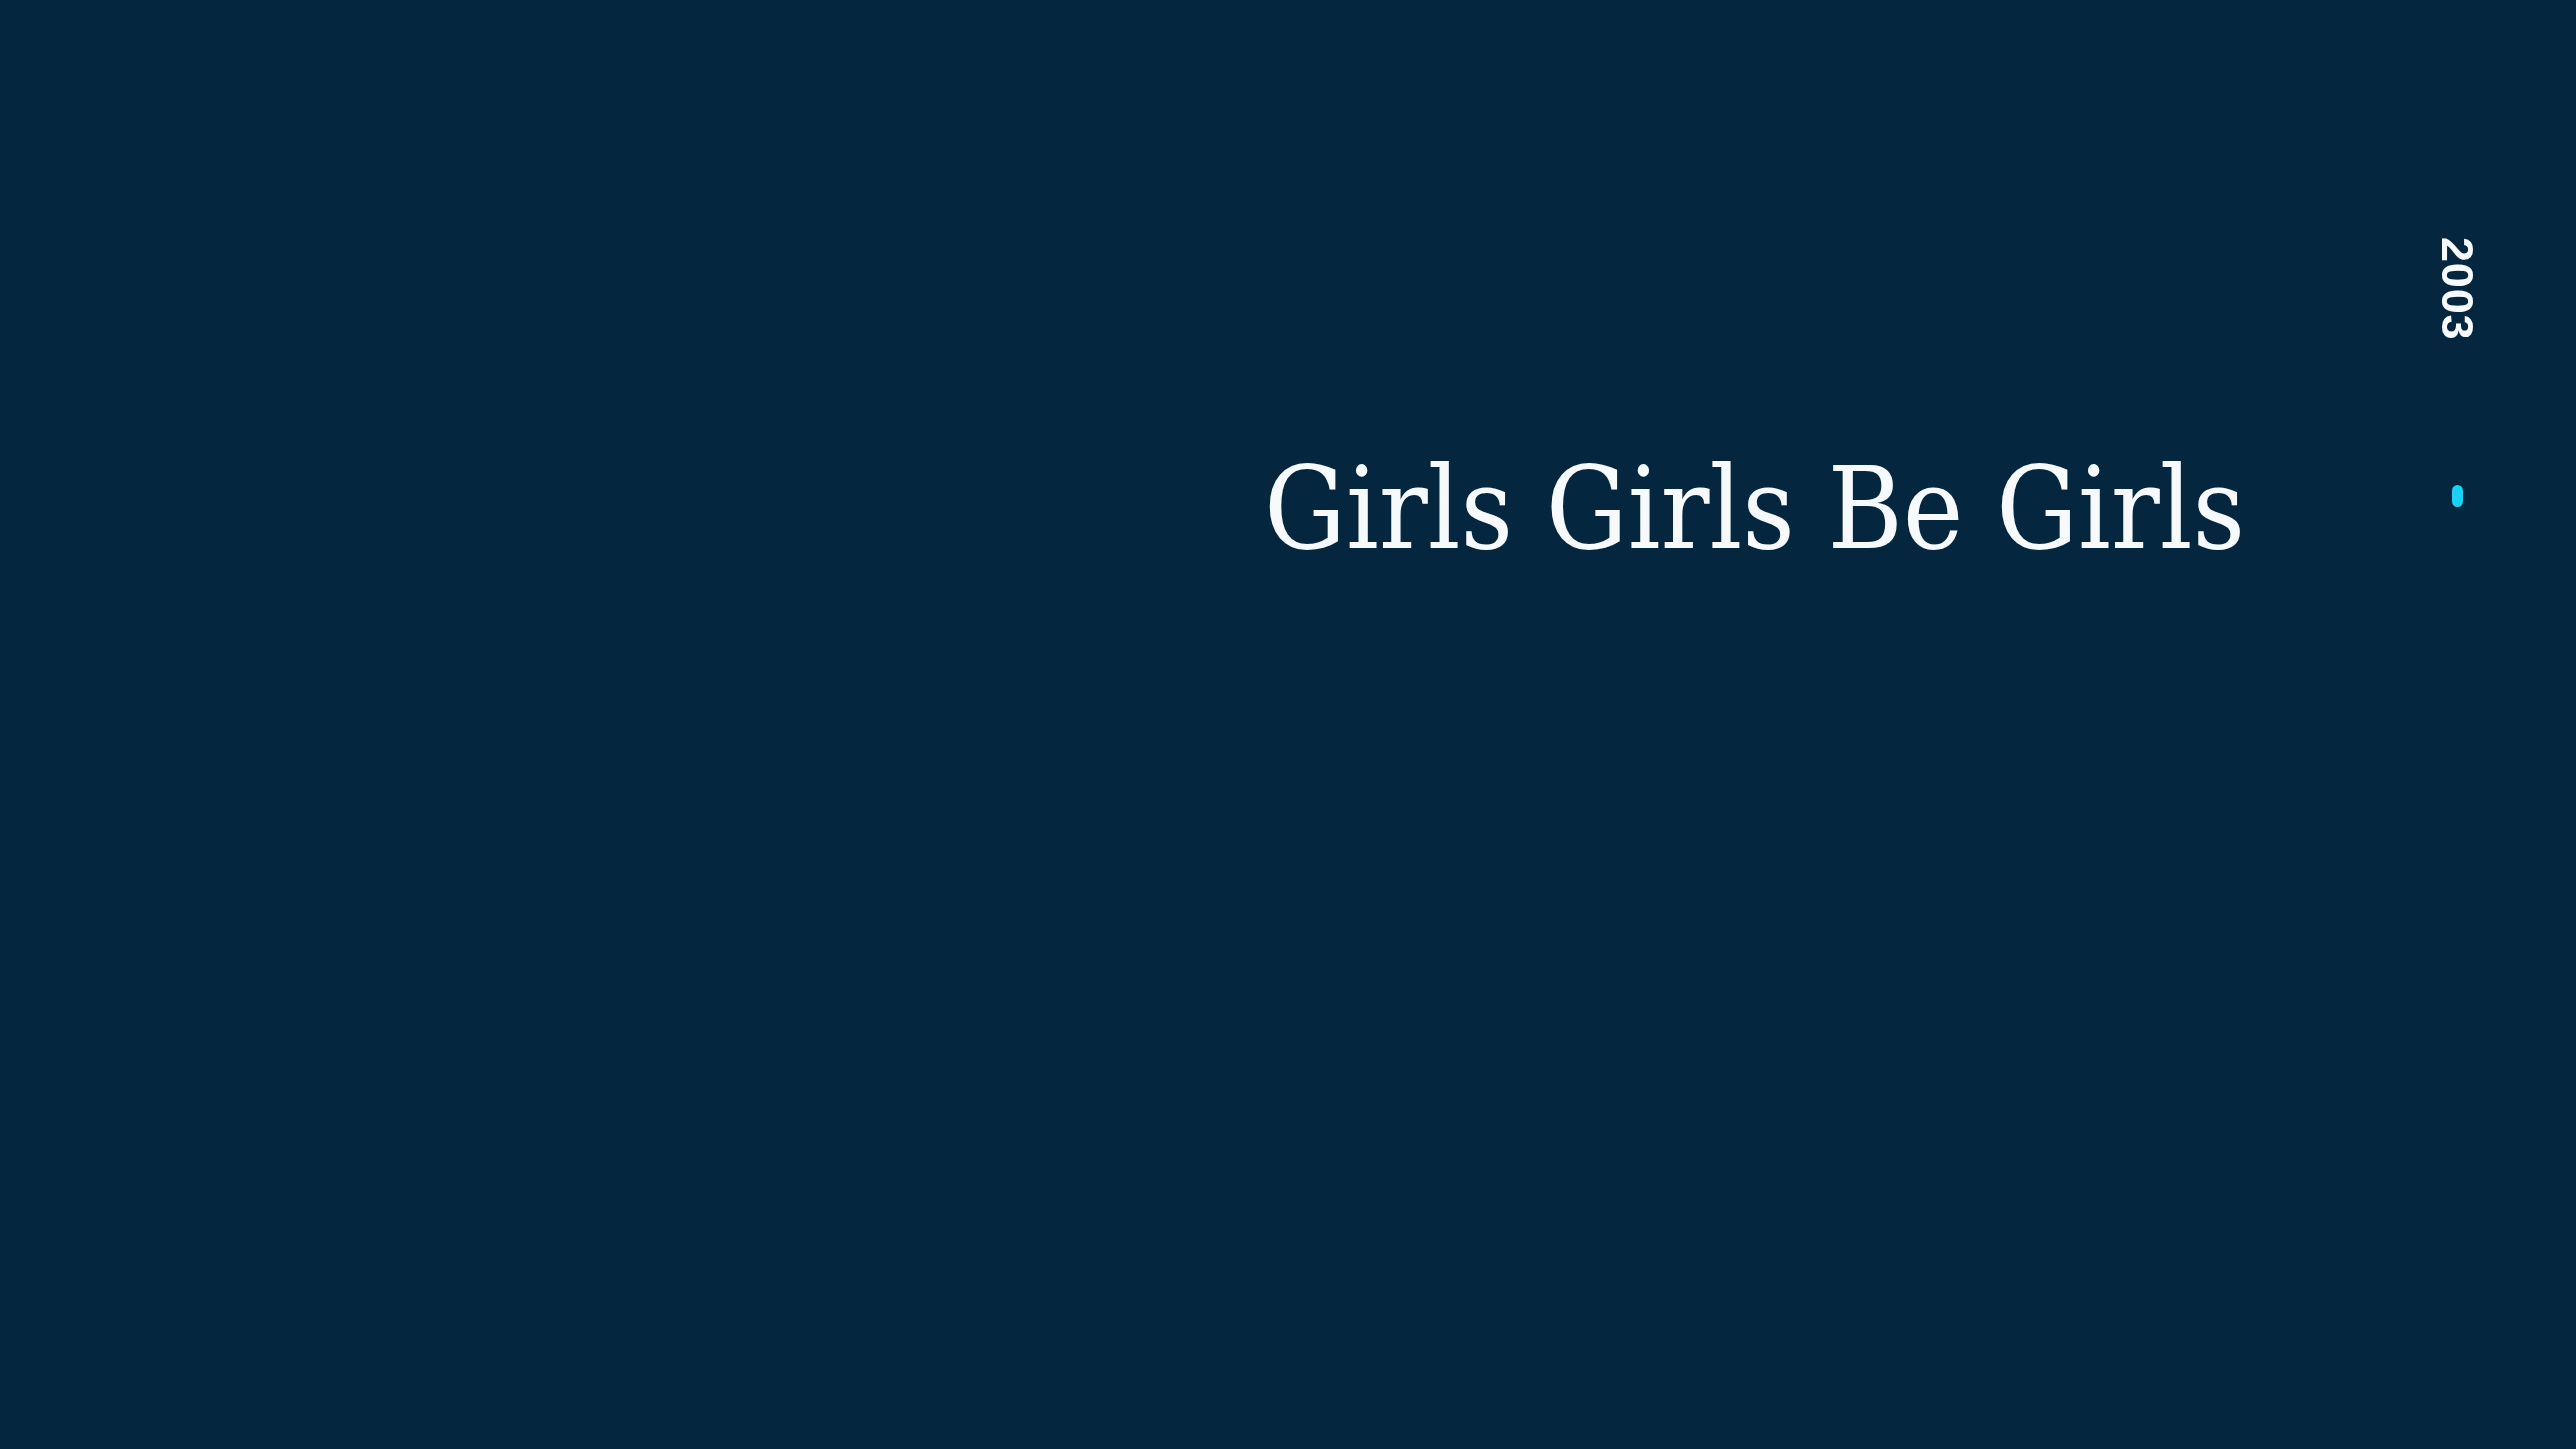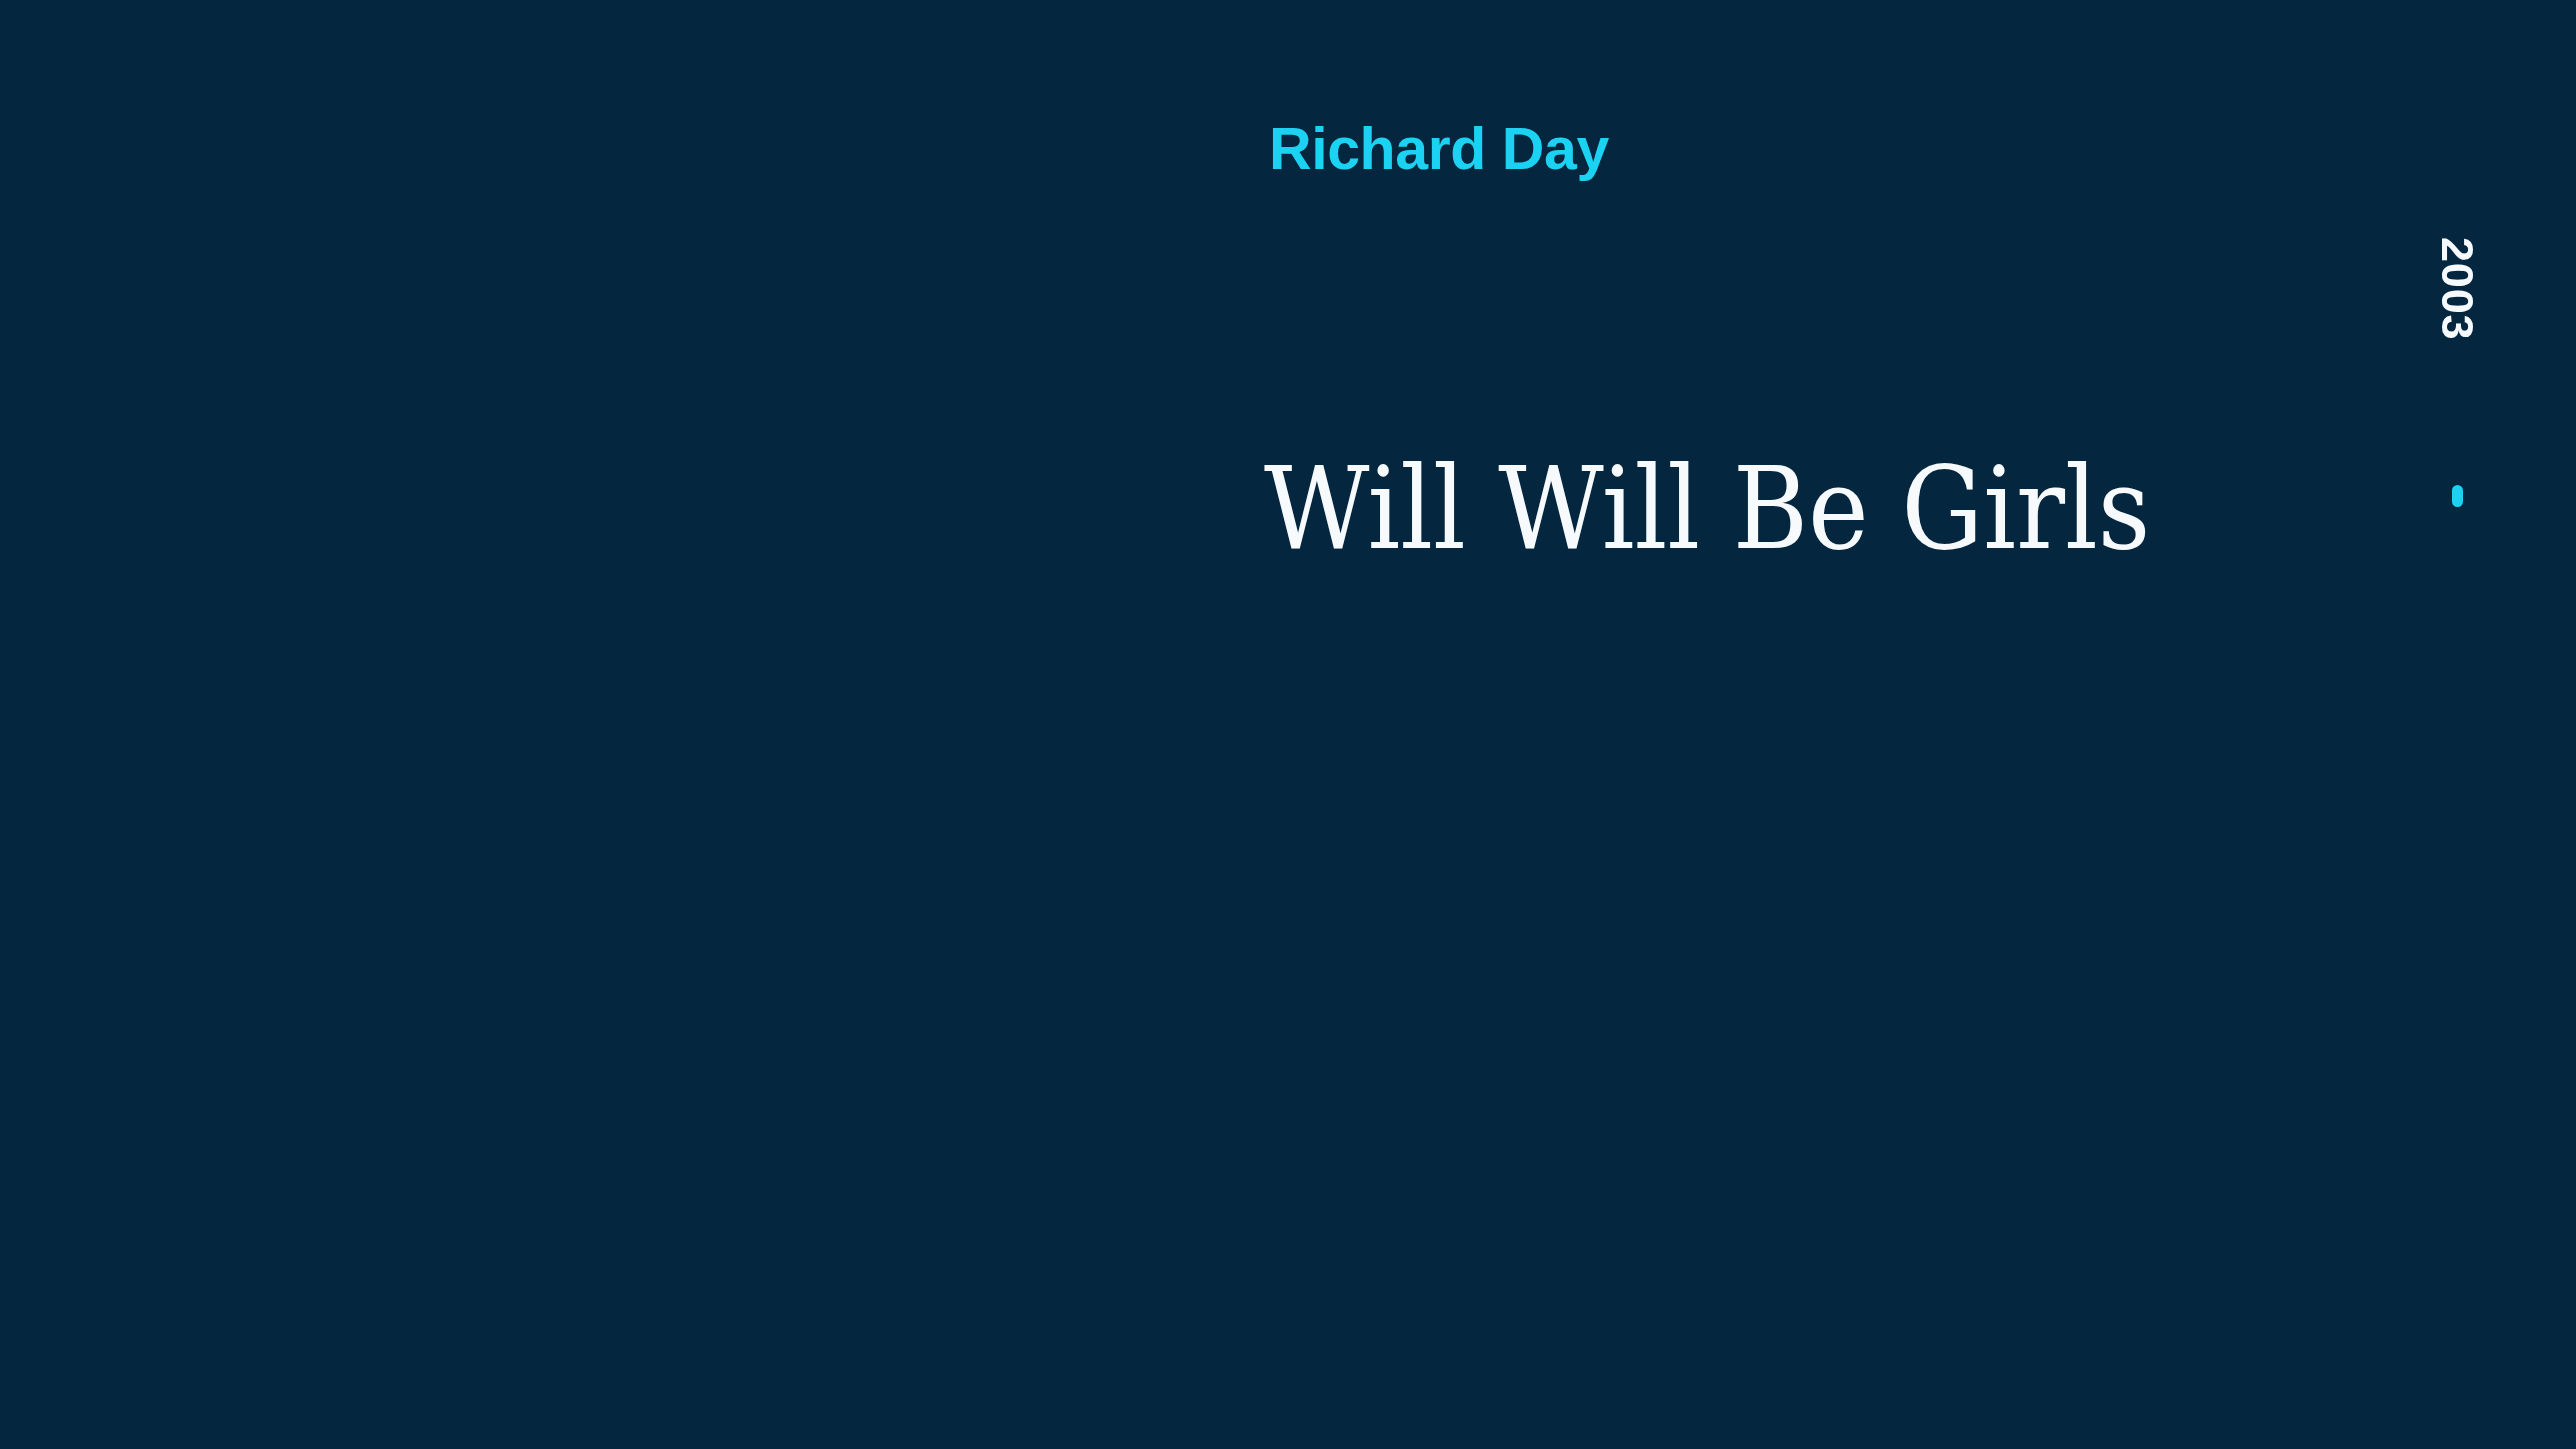--- a/index.html
+++ b/index.html
@@ -84,23 +84,22 @@
     height: 22px;
     border-radius: 5.6px;
     background: #1bd2f2;
   }
 </style>
 </head>
 <body>
 
 <div id="poster">
 
-  <div class="author">Richard Day</div>
 
-  <div class="title">Will Will Be Girls</div>
+  <div class="title">Girls Girls Be Girls</div>
 
   <div class="year-rail">
     <div class="year">2003</div>
   </div>
 
   <div class="accent-mark"></div>
 
 </div>
 
 

